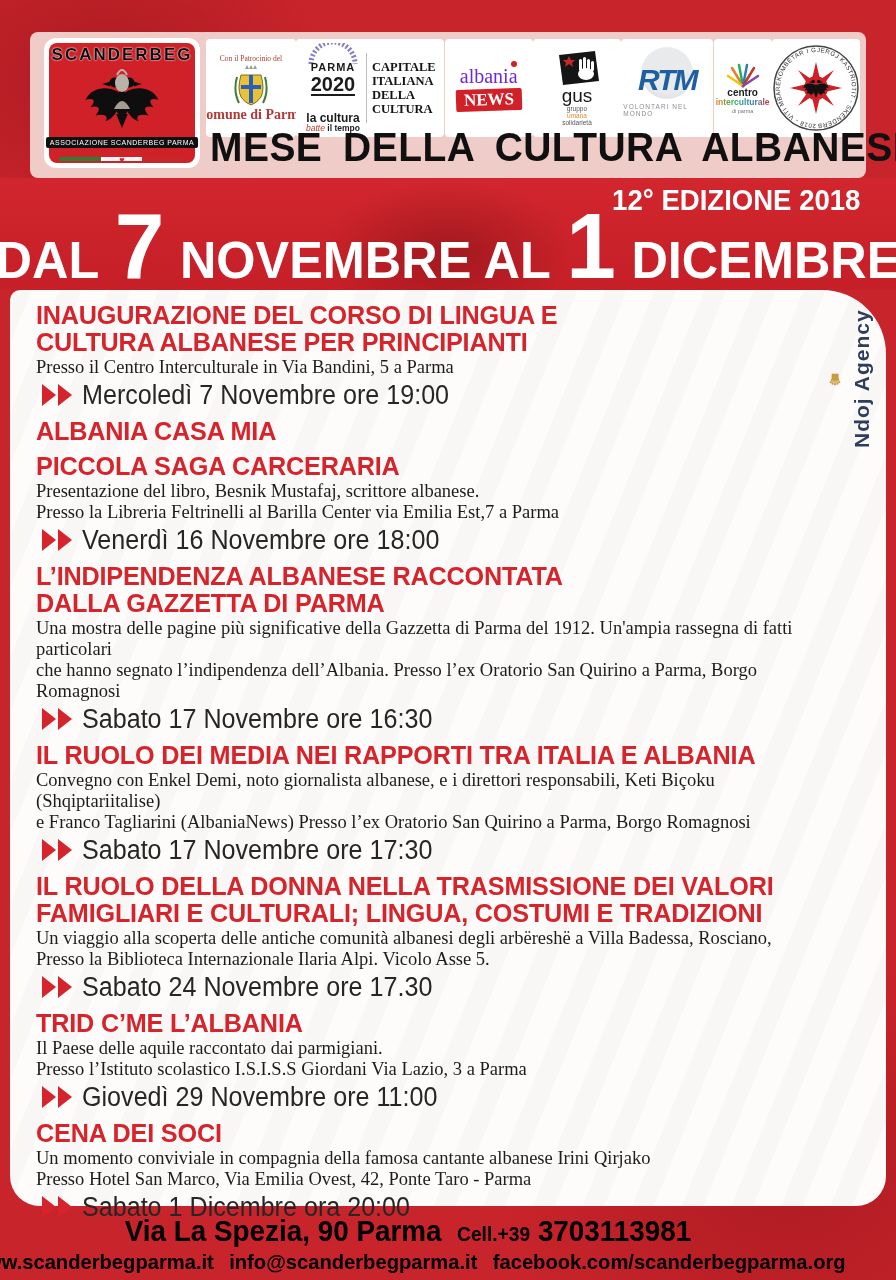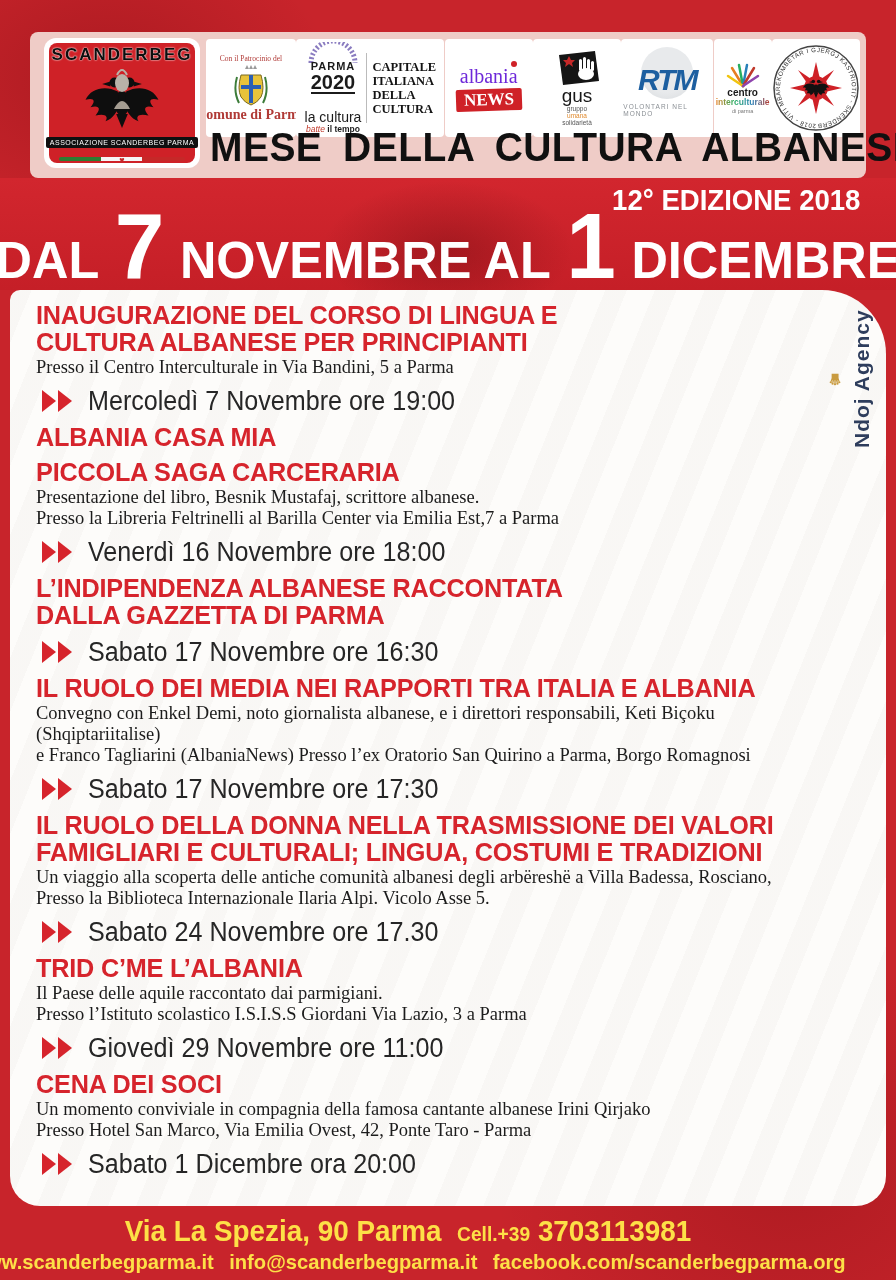--- a/index.html
+++ b/index.html
@@ -36,21 +36,21 @@
     color:#c62828;font-size:9px;line-height:1;}
   
   .logo-comune{width:90px;}
   .tiny-red{color:#b03a36;font-size:7.5px;font-family:"Liberation Serif",serif;white-space:nowrap;}
   .comune-name{color:#b03a36;font-size:14px;font-weight:bold;font-family:"Liberation Serif",serif;white-space:nowrap;}
   
   .logo-parma2020{width:148px;flex-direction:row;gap:5px;}
   .p20-left{display:flex;flex-direction:column;align-items:center;line-height:1.05;}
   .p20-parma{font-size:11px;font-weight:bold;letter-spacing:1px;color:#1b1b1b;margin-top:-3px;}
   .p20-year{font-size:20px;font-weight:bold;color:#1b1b1b;border-bottom:2px solid #1b1b1b;line-height:1;}
-  .p20-tag{font-size:14px;font-weight:normal;color:#1b1b1b;margin-top:16px;}
+  .p20-tag{font-size:12px;font-weight:bold;color:#1b1b1b;margin-top:16px;}
   .p20-tag2{font-size:8.5px;color:#1b1b1b;}
   .p20-tag2 i{color:#c0392b;}
   .p20-divider{width:1px;height:70px;background:#bbb;}
   .p20-capital{font-family:"Liberation Serif",serif;font-weight:bold;font-size:12.5px;
     line-height:14px;color:#141414;white-space:pre-line;}
   
   .logo-an{width:88px;position:relative;}
   .an-albania{font-family:"Liberation Serif",serif;font-weight:normal;font-size:20px;color:#6d28d9;line-height:1;}
   .an-dot{position:absolute;top:22px;right:16px;width:6px;height:6px;border-radius:50%;background:#cf2127;}
   .an-news{font-family:"Liberation Serif",serif;font-weight:bold;font-size:17px;color:#fff;
@@ -99,34 +99,34 @@
   .panel{position:absolute;left:10px;top:290px;width:876px;height:916px;
     background-color:#fdfcfa;
     background-image:repeating-linear-gradient(112deg, rgba(70,45,30,.025) 0 20px, rgba(255,255,255,0) 20px 46px);
     border-radius:10px 64px 30px 30px;}
   .events{position:absolute;left:26px;top:12px;right:64px;}
   .event{margin-bottom:8px;}
   .event-title{color:#d6242c;font-weight:bold;font-size:26px;line-height:27px;
     white-space:pre-line;transform:scaleX(.97);transform-origin:left;letter-spacing:-.2px;}
   .event-details{font-family:"Liberation Serif",serif;font-size:18.5px;line-height:21px;
     color:#1c1c1c;white-space:pre-line;margin-top:1px;}
-  .event-date-row{display:flex;align-items:center;gap:10px;margin-top:8px;height:30px;}
+  .event-date-row{display:flex;align-items:center;gap:4px;margin-top:2px;height:30px;}
   .chevrons{width:42px;height:24px;flex:0 0 auto;}
   .chevrons polygon{fill:#d6242c;}
   .date-text{display:flex;align-items:baseline;gap:8px;transform:scaleX(.93);transform-origin:left;}
   .event-date{font-size:27px;color:#262626;white-space:nowrap;}
   .event-note{font-size:18px;color:#262626;white-space:nowrap;}
   
   .side-credit{position:absolute;top:4px;right:12px;height:170px;display:flex;
     flex-direction:column;align-items:center;justify-content:flex-start;gap:6px;
     writing-mode:vertical-rl;transform:rotate(180deg);
     color:#2e3d5c;font-weight:bold;font-size:21px;letter-spacing:1px;white-space:nowrap;}
   .side-credit .crown{color:#c99b3f;font-size:15px;}
   
-  .footer{position:absolute;left:0;bottom:6px;width:816px;color:#fde047;text-align:center;}
+  .footer{position:absolute;left:0;bottom:6px;width:816px;color:#000000;text-align:center;}
   .footer-line1{font-weight:bold;font-size:29px;transform:scaleX(.96);white-space:nowrap;}
   .footer-line1 .cell{font-size:20px;}
   .footer-line2{font-weight:bold;font-size:21px;margin-top:2px;display:flex;
     justify-content:center;gap:16px;transform:scaleX(.96);white-space:nowrap;}
 </style>
 </head>
 <body>
 
 <svg width="0" height="0" style="position:absolute">
   <defs>
@@ -315,20 +315,22 @@
       <span class="date-text">
         <span class="event-date">Venerdì 16 Novembre ore 18:00</span>
 
       </span>
     </div>
   </div>
 
   <div class="event">
     <div class="event-title">L’INDIPENDENZA ALBANESE RACCONTATA
 DALLA GAZZETTA DI PARMA</div>
+    <div class="event-details">Una mostra delle pagine più significative della Gazzetta di Parma del 1912. Un'ampia rassegna di fatti particolari
+che hanno segnato l’indipendenza dell’Albania. Presso l’ex Oratorio San Quirino a Parma, Borgo Romagnosi</div>
     <div class="event-date-row">
       <svg class="chevrons" viewBox="0 0 34 24">
         <polygon points="2,1 16,12 2,23"></polygon>
             <polygon points="18,1 32,12 18,23"></polygon>
       </svg>
       <span class="date-text">
         <span class="event-date">Sabato 17 Novembre ore 16:30</span>
 
       </span>
     </div>

